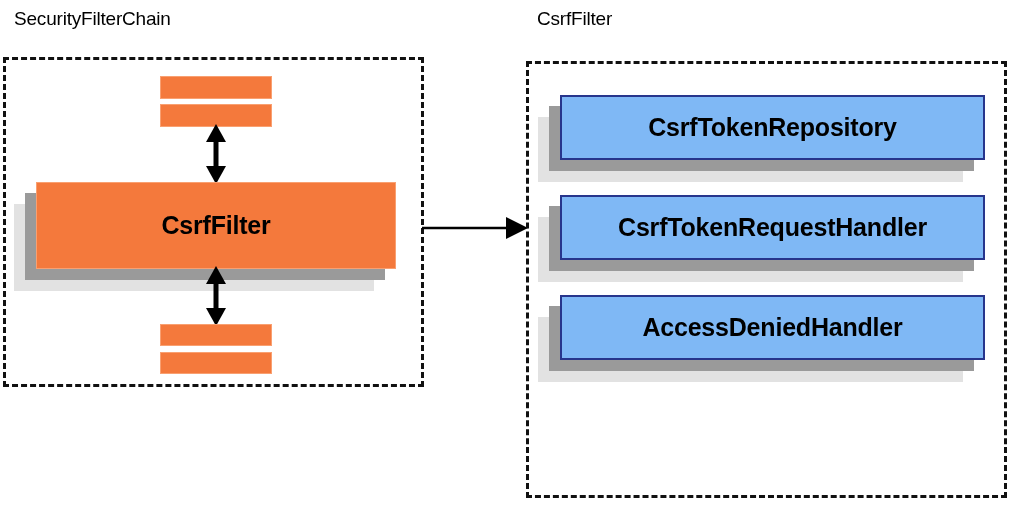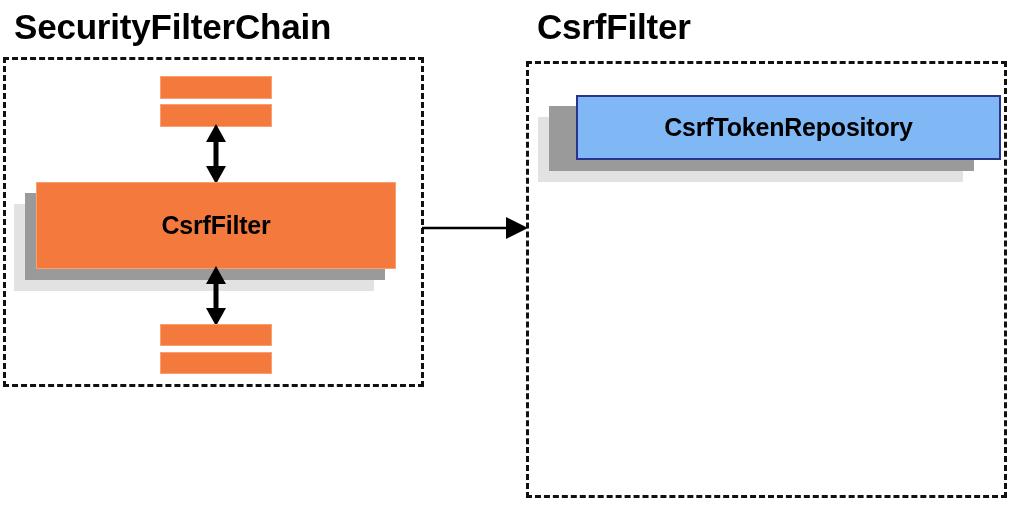--- a/index.html
+++ b/index.html
@@ -18,22 +18,22 @@
   .canvas {
     position: absolute;
     left: 0; top: 0;
     width: 1010px;
     height: 505px;
   }
 
   
   .panel-title {
     position: absolute;
-    font-size: 35px;
-    font-weight: bold;
+    font-size: 19px;
+    font-weight: normal;
     color: #000000;
     letter-spacing: -0.2px;
     white-space: nowrap;
     line-height: 1;
   }
   #title-left  { left: 14px;  top: 9px; }
   #title-right { left: 537px; top: 9px; }
 
   
   .dashed-box {
@@ -95,21 +95,20 @@
   #mini-bar-1 { top: 76px;  height: 23px; }
   #mini-bar-2 { top: 104px; height: 23px; }
   #mini-bar-3 { top: 324px; height: 22px; }
   #mini-bar-4 { top: 352px; height: 22px; }
 
   
   .blue-card { left: 560px; width: 425px; height: 65px; }
   .blue-card .face {
     background: #7fb8f5;
     border: 2px solid #27358c;
-    margin-left: 16px;
   }
   #blue-card-0 { top: 95px;  }
   #blue-card-1 { top: 195px; }
   #blue-card-2 { top: 295px; }
   #blue-card-3 { top: 395px; }
 
   
   .arrow-svg {
     position: absolute;
     overflow: visible;
@@ -163,16 +162,30 @@
   <div class="dashed-box" id="box-right"></div>
 
   <div class="card blue-card" id="blue-card-0">
     <div class="shadow-far"></div>
     <div class="shadow-near"></div>
     <div class="face">
       <span class="face-label">CsrfTokenRepository</span>
     </div>
   </div>
 
+  <div class="card blue-card" id="blue-card-1">
+    <div class="shadow-far"></div>
+    <div class="shadow-near"></div>
+    <div class="face">
+      <span class="face-label">CsrfTokenRequestHandler</span>
+    </div>
+  </div>
 
+  <div class="card blue-card" id="blue-card-2">
+    <div class="shadow-far"></div>
+    <div class="shadow-near"></div>
+    <div class="face">
+      <span class="face-label">AccessDeniedHandler</span>
+    </div>
+  </div>
 
 
 </div>
 
 </body></html>

